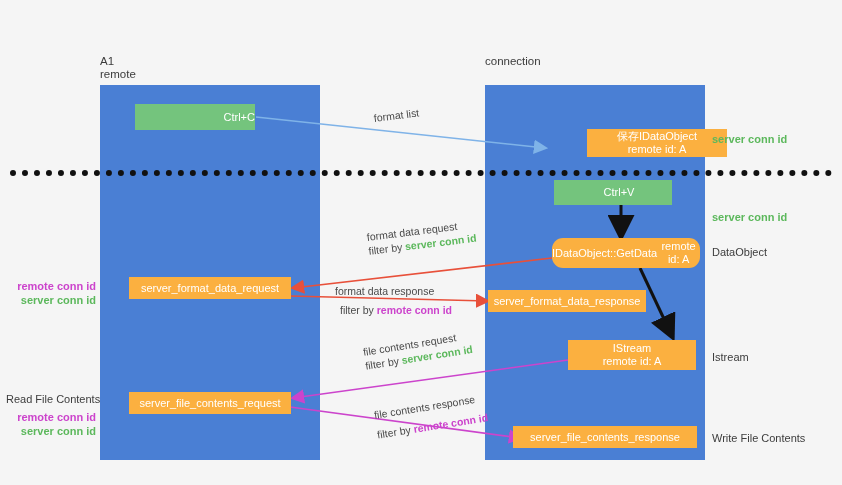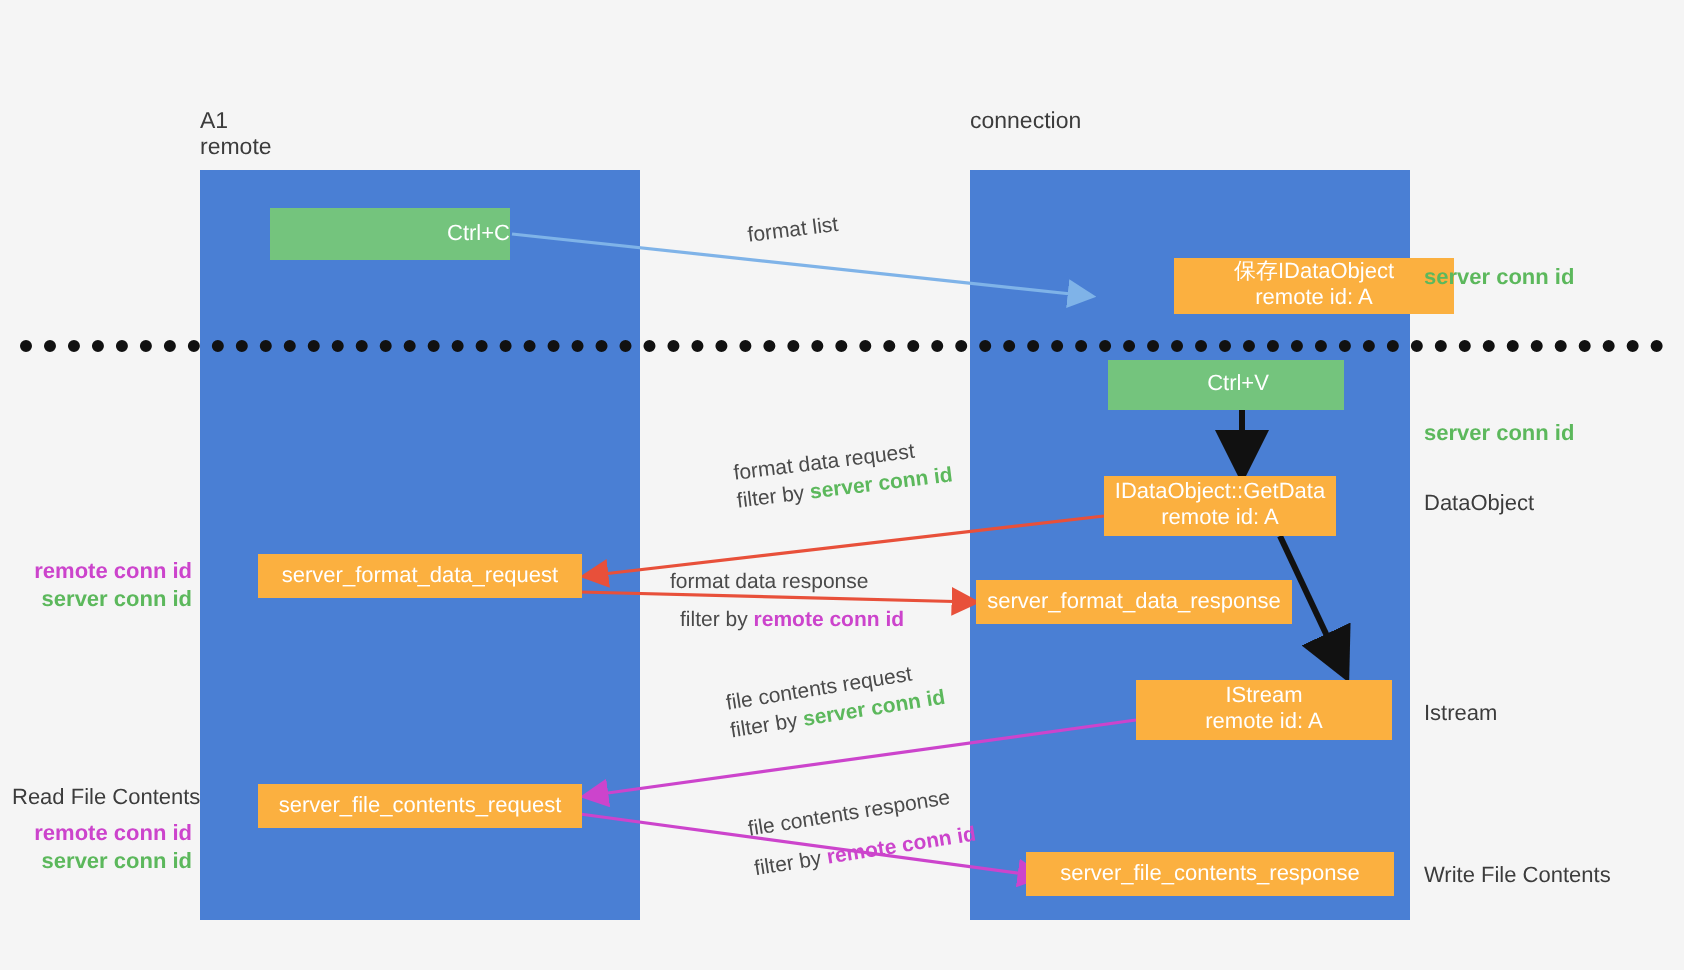--- a/index.html
+++ b/index.html
@@ -84,21 +84,21 @@
 
   <div class="abs box orange" style="left:552px;top:129px;width:140px;height:28px;flex-direction:column;margin-left:35px;">
     <span>保存IDataObject</span>
     <span>remote id: A</span>
   </div>
 
   <div class="abs box green" style="left:554px;top:180px;width:118px;height:25px;padding-left:12px;">
     <span>Ctrl+V</span>
   </div>
 
-  <div class="abs box orange" style="left:552px;top:238px;width:116px;height:30px;flex-direction:column;">
+  <div class="abs box orange" style="left:552px;top:238px;width:148px;height:30px;flex-direction:row;border-radius:11px;">
     <span>IDataObject::GetData</span>
     <span>remote id: A</span>
   </div>
 
   <div class="abs box orange" style="left:568px;top:340px;width:128px;height:30px;flex-direction:column;">
     <span>IStream</span>
     <span>remote id: A</span>
   </div>
 
   <div class="abs box orange" style="left:129px;top:277px;width:162px;height:22px;">

